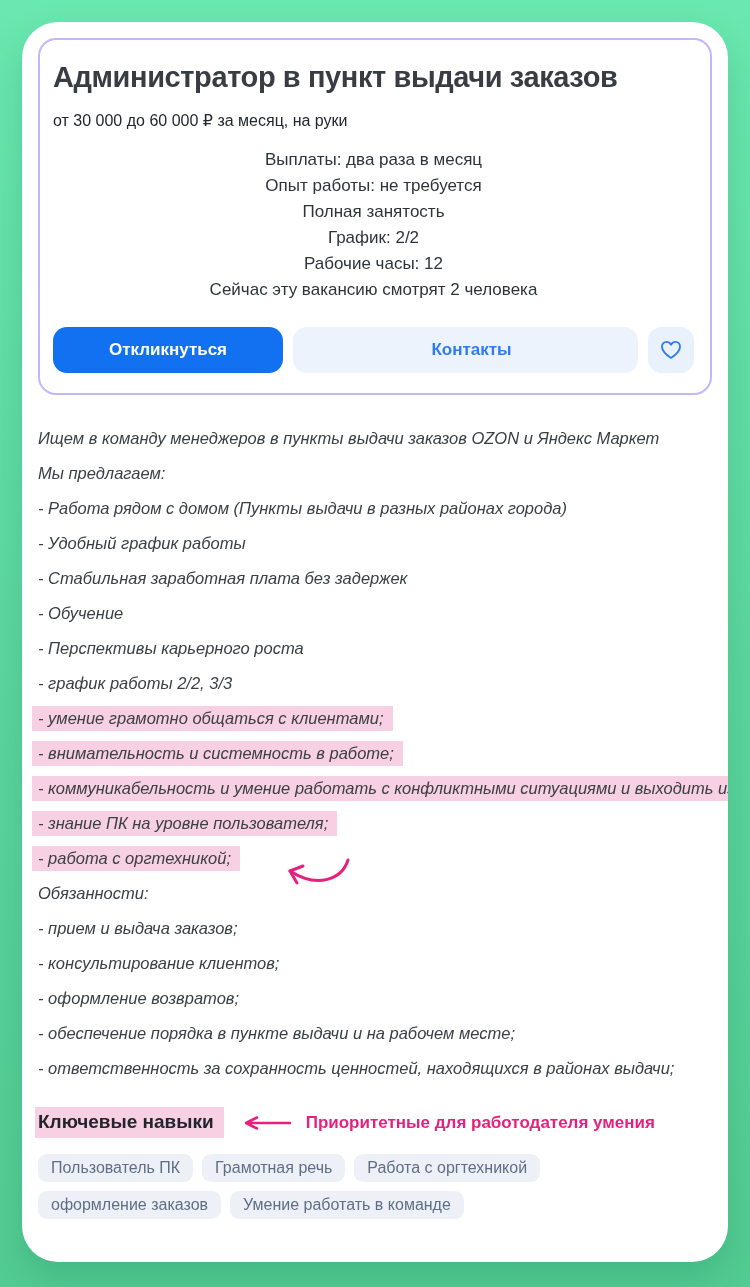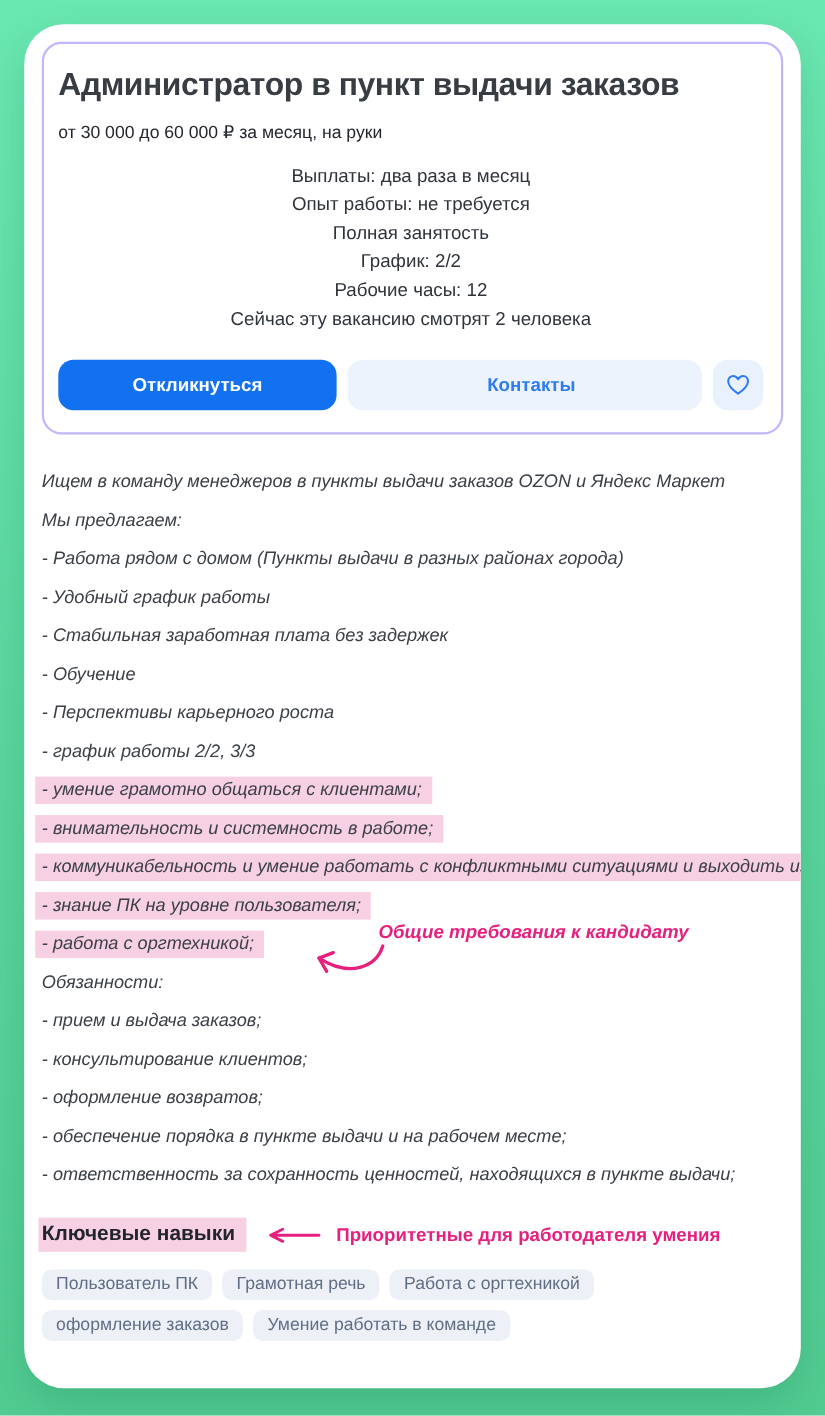--- a/index.html
+++ b/index.html
@@ -44,21 +44,21 @@
   .vacancy-details { margin-top: 14px; }
   .vacancy-details p { margin: 0; font-size: 17px; line-height: 26px; color: #2f343b; text-align: center; }
   .vacancy-viewers { margin: 0; font-size: 17px; line-height: 26px; color: #9ba6ba; }
   .vacancy-buttons { display: flex; gap: 10px; margin-top: 24px; height: 46px; }
   .btn {
     border: none; border-radius: 14px;
     font-family: inherit; font-size: 17px; font-weight: bold;
     display: flex; align-items: center; justify-content: center;
     cursor: pointer; padding: 0;
   }
-  .btn-apply    { background: #1271f0; color: #ffffff; width: 253px; }
+  .btn-apply    { background: #1271f0; color: #ffffff; width: 230px; }
   .btn-contacts { background: #ecf3fc; color: #2e7cf0; flex: 1; padding-left: 12px; }
   .btn-heart    { background: #e9f1fd; width: 46px; }
   .btn-heart svg { display: block; }
   
   .description { margin-top: 32px; font-size: 16.5px; color: #3b4046; font-style: italic; }
   .description p { margin: 0 0 13px; line-height: 22px; }
   .skill-line { white-space: nowrap; }
   .hl {
     background: #f8d0e3;
     padding: 3px 9px 4px 6px;
@@ -128,33 +128,33 @@
       <p>- Стабильная заработная плата без задержек</p>
       <p>- Обучение</p>
       <p>- Перспективы карьерного роста</p>
       <p>- график работы 2/2, 3/3</p>
 
       <p class="skill-line"><span class="hl">- умение грамотно общаться с клиентами;</span></p>
       <p class="skill-line"><span class="hl">- внимательность и системность в работе;</span></p>
       <p class="skill-line"><span class="hl">- коммуникабельность и умение работать с конфликтными ситуациями и выходить из них;</span></p>
       <p class="skill-line"><span class="hl">- знание ПК на уровне пользователя;</span></p>
 
-      <p class="skill-line annotated"><span class="hl">- работа с оргтехникой;</span><span class="annot-text">Общие требования к кандидату</span><span class="annot-arrow">
+      <p class="skill-line annotated"><span class="hl">- работа с оргтехникой;</span><span class="annot-arrow">
            <svg width="72" height="40" viewBox="0 0 72 40" fill="none">
              <path d="M66 5 C 60 24 36 34 8 16" stroke="#e6207e" stroke-width="3" stroke-linecap="round" fill="none"></path>
              <path d="M8 16 L21 11 M8 16 L15 28" stroke="#e6207e" stroke-width="3" stroke-linecap="round" fill="none"></path>
            </svg>
          </span></p>
 
       <p>Обязанности:</p>
       <p>- прием и выдача заказов;</p>
       <p>- консультирование клиентов;</p>
       <p>- оформление возвратов;</p>
       <p>- обеспечение порядка в пункте выдачи и на рабочем месте;</p>
-      <p>- ответственность за сохранность ценностей, находящихся в пункте выдачи;</p>
+      <p>- ответственность за сохранность ценностей, находящихся в районах выдачи;</p>
     </div>
 
     <div class="keyskills">
       <div class="ks-head">
         <span class="ks-title">Ключевые навыки</span>
         <span class="ks-arrow">
           <svg width="52" height="16" viewBox="0 0 52 16" fill="none">
             <path d="M50 8 H8 M17 2.5 L6 8 L17 13.5" stroke="#e6207e" stroke-width="2.6" stroke-linecap="round" stroke-linejoin="round" fill="none"></path>
           </svg>
         </span>

